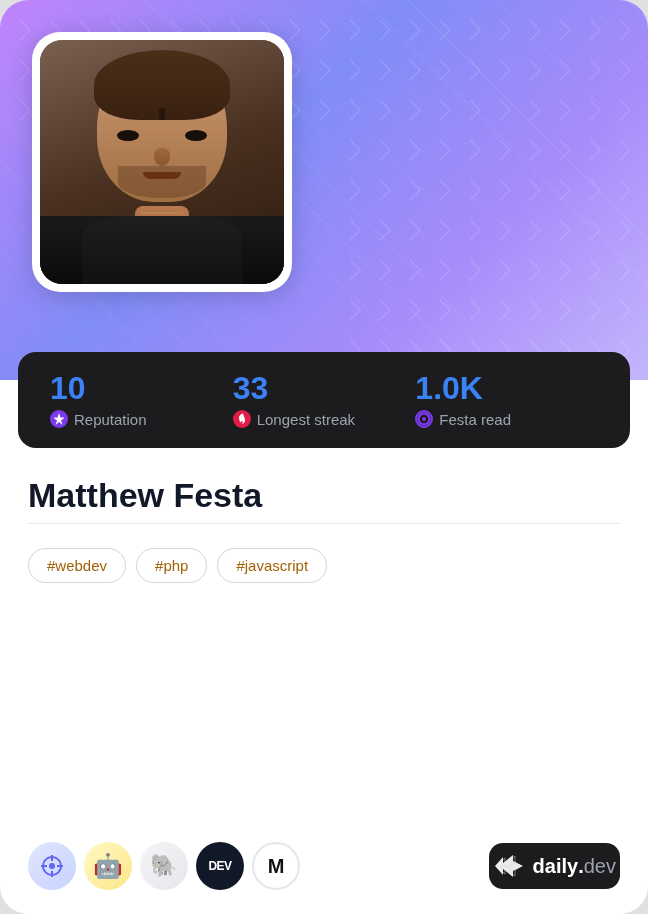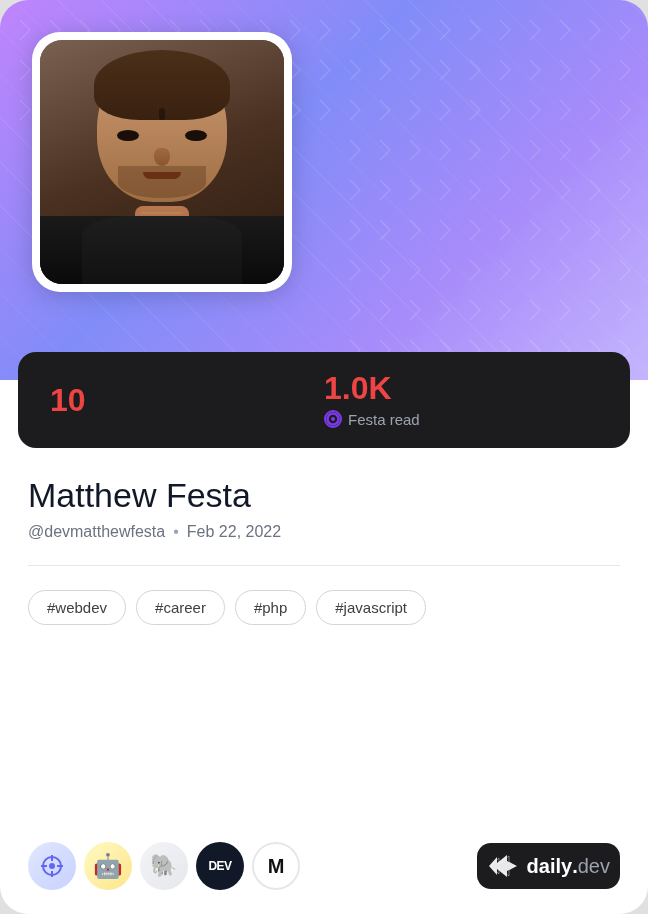--- a/index.html
+++ b/index.html
@@ -101,21 +101,21 @@
     .stat-item {
       flex: 1;
       display: flex;
       flex-direction: column;
       gap: 6px;
     }
 
     .stat-value {
       font-size: 32px;
       font-weight: 700;
-      color: #ef4444;
+      color: #3b82f6;
       line-height: 1;
     }
 
     .stat-label-row {
       display: flex;
       align-items: center;
       gap: 6px;
     }
 
     .stat-icon {
@@ -155,21 +155,21 @@
     .profile-content {
       padding: 28px 28px 24px;
       flex: 1;
       display: flex;
       flex-direction: column;
       gap: 0;
     }
 
     .profile-name {
       font-size: 34px;
-      font-weight: 400;
+      font-weight: 700;
       color: #111827;
       margin-bottom: 8px;
     }
 
     .profile-meta {
       font-size: 16px;
       color: #6b7280;
       margin-bottom: 24px;
       display: flex;
       align-items: center;
@@ -191,21 +191,21 @@
       flex-wrap: wrap;
       gap: 10px;
       margin-bottom: 28px;
     }
 
     .tag {
       border: 1.5px solid #d1d5db;
       border-radius: 999px;
       padding: 8px 18px;
       font-size: 15px;
-      color: #404040;
+      color: #a16207;
       font-weight: 500;
       background: #fff;
     }
 
     
     .footer-row {
       display: flex;
       align-items: center;
       justify-content: space-between;
       margin-top: auto;
@@ -255,21 +255,21 @@
       border: 2px solid #e5e7eb;
       color: #111827;
       font-size: 18px;
       font-weight: 700;
     }
 
     
     .daily-dev-logo {
       background: #1c1c1e;
       border-radius: 14px;
-      padding: 10px 10px;
+      padding: 10px 4px;
       display: flex;
       align-items: center;
       gap: 8px;
     }
 
     .daily-dev-icon {
       width: 32px;
       height: 26px;
     }
 
@@ -473,53 +473,66 @@
 
         <div style="position:absolute;bottom:70px;left:50%;transform:translateX(-50%);width:42px;height:2px;background:rgba(180,150,80,0.5);border-radius:999px;"></div>
       </div>
     </div>
   </div>
 
   <div class="stats-bar">
 
     <div class="stat-item">
       <span class="stat-value">10</span>
-    </div>
-
+      <div class="stat-label-row">
+        <div class="stat-icon reputation">
+          <svg width="10" height="12" viewBox="0 0 10 12" fill="white">
+            <path d="M5 0L6.5 4.5H11L7 7.5L8.5 12L5 9L1.5 12L3 7.5L-1 4.5H3.5L5 0Z" fill="white"></path>
+          </svg>
+        </div>
+        <span class="stat-label">Reputation</span>
+      </div>
+    </div>
+
+    <div class="stat-item">
+      <span class="stat-value">33</span>
+      <div class="stat-label-row">
+        <div class="stat-icon streak">
+          <svg width="10" height="12" viewBox="0 0 10 12" fill="white">
+            <path d="M6 0C6 3 8 4 8 7C8 9.2 6.8 10.5 5 11C5.6 10 6 8.8 5 7.5C4.5 8.5 3.5 9 3 9.5C3 8 2 6.5 2 5C2 3 3.5 1.5 6 0Z" fill="white"></path>
+          </svg>
+        </div>
+        <span class="stat-label">Longest streak</span>
+      </div>
+    </div>
 
     <div class="stat-item">
       <span class="stat-value">1.0K</span>
       <div class="stat-label-row">
         <div class="stat-icon posts">
           <svg width="14" height="14" viewBox="0 0 14 14" fill="none">
             <circle cx="7" cy="7" r="5.5" stroke="#7c3aed" stroke-width="2.5"></circle>
             <circle cx="7" cy="7" r="2" fill="#7c3aed"></circle>
           </svg>
         </div>
         <span class="stat-label">Festa read</span>
       </div>
     </div>
 
   </div>
 
   <div class="profile-content">
 
     <h1 class="profile-name">Matthew Festa</h1>
 
-    <div class="profile-meta">
-      <span>@devmatthewfesta</span>
-      <span class="dot">•</span>
-      <span>Feb 22, 2022</span>
-    </div>
 
     <div class="divider"></div>
 
     <div class="tags-section">
       <span class="tag">#webdev</span>
-      <span class="tag">#career</span>
       <span class="tag">#php</span>
       <span class="tag">#javascript</span>
     </div>
 
     <div class="footer-row">
 
       <div class="badges-row">
 
         <div class="badge-circle crosshair">
           <svg width="26" height="26" viewBox="0 0 26 26" fill="none">

